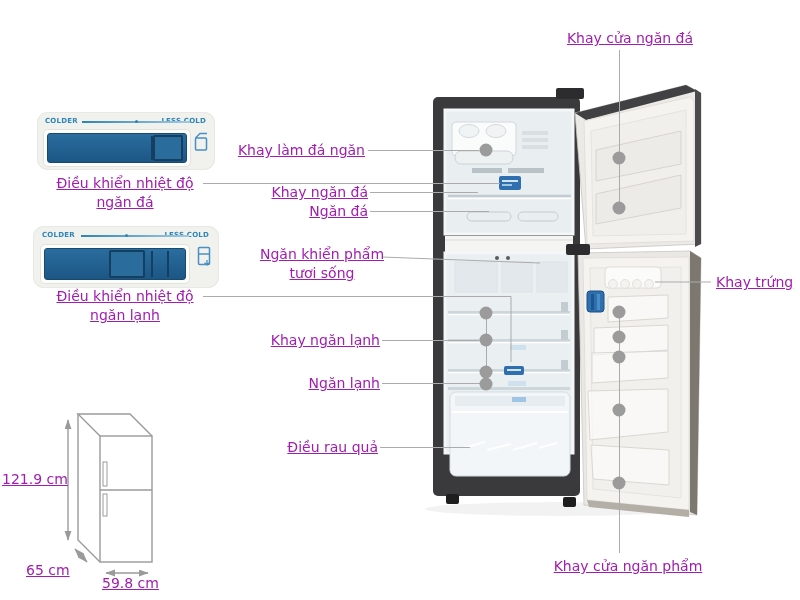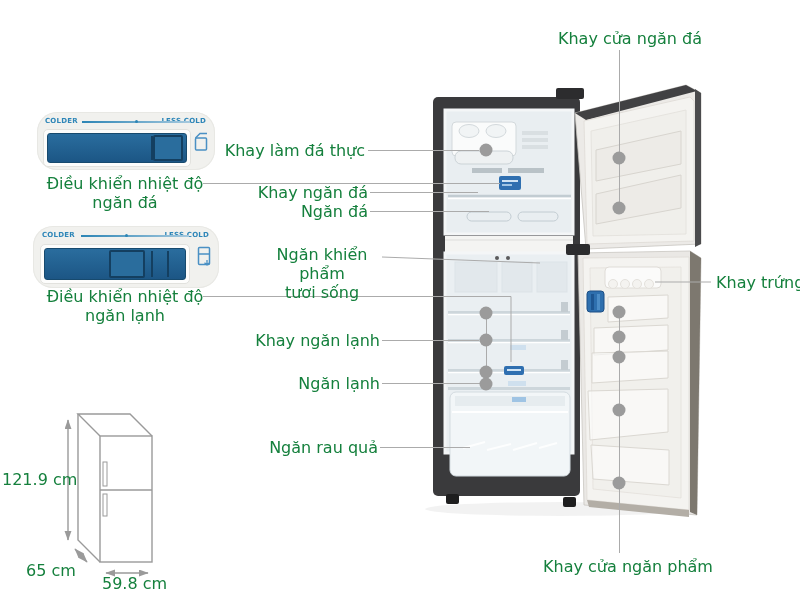--- a/index.html
+++ b/index.html
@@ -1,21 +1,21 @@
 <!DOCTYPE html>
 <html><head>
 <meta charset="utf-8">
 <style>
   html,body{margin:0;padding:0;background:#fff;}
   .canvas{position:relative;width:800px;height:600px;background:#fff;
           font-family:"DejaVu Sans","Liberation Sans",sans-serif;overflow:hidden;}
   .art{position:absolute;left:0;top:0;}
-  .lbl{position:absolute;color:#15803d;font-size:16px;line-height:19px;white-space:nowrap;}
+  .lbl{position:absolute;color:#a21caf;font-size:14px;line-height:19px;white-space:nowrap;text-decoration:underline;}
   .lbl.center{text-align:center;white-space:normal;}
-  .ctrl-panel{position:absolute;background:#f1f1ee;border-radius:20px;box-shadow:0 0 0 1px #e8e8e4 inset;}
+  .ctrl-panel{position:absolute;background:#f1f1ee;border-radius:11px;box-shadow:0 0 0 1px #e8e8e4 inset;}
   .scale-text{position:absolute;top:5px;font-size:7px;font-weight:bold;color:#2e86b8;letter-spacing:.2px;}
   .scale-line{position:absolute;top:9px;height:2px;background:linear-gradient(to right,#2d85b5,#a5c9de);}
   .scale-dot{position:absolute;width:3px;height:3px;border-radius:50%;background:#2d85b5;}
   .slider-well{position:absolute;background:#fdfdfc;border:1px solid #e2e2de;border-radius:5px;}
   .slider-bar{position:absolute;left:3px;right:3px;top:3px;bottom:3px;
               background:linear-gradient(#2a6d9e,#1c5685);border:1px solid #174a6e;border-radius:3px;}
   .slider-knob{position:absolute;top:1px;bottom:1px;border:2px solid #143f60;background:#2a6d9d;border-radius:2px;}
   .slider-tick{position:absolute;top:2px;bottom:2px;width:2px;background:#143f60;}
   .panel-icon{position:absolute;}
 </style>
@@ -211,30 +211,30 @@
       <line x1="3.5" y1="9" x2="14.5" y2="9" stroke="#4a90c4" stroke-width="1.5"></line>
       <path d="M12,15 L12,20 M12,20 L9.5,17.8 M12,20 L14.5,17.8" stroke="#4a90c4" stroke-width="1.3" fill="none"></path>
     </svg>
   </div>
   <div class="lbl center" style="left:40px;top:287px;width:170px;">
     <div>Điều khiển nhiệt độ</div>
     <div>ngăn lạnh</div>
   </div>
 
   <div class="lbl center" style="left:530px;top:29px;width:200px;">Khay cửa ngăn đá</div>
-  <div class="lbl" style="right:435px;top:141px;">Khay làm đá thực</div>
+  <div class="lbl" style="right:435px;top:141px;">Khay làm đá ngăn</div>
   <div class="lbl" style="right:432px;top:183px;text-align:center;">Khay ngăn đá</div>
   <div class="lbl" style="right:432px;top:202px;">Ngăn đá</div>
   <div class="lbl center" style="left:252px;top:245px;width:140px;">
     <div>Ngăn khiển phẩm</div>
     <div>tươi sống</div>
   </div>
   <div class="lbl" style="left:716px;top:273px;">Khay trứng</div>
   <div class="lbl" style="right:420px;top:331px;margin-left:16px;">Khay ngăn lạnh</div>
   <div class="lbl" style="right:420px;top:374px;">Ngăn lạnh</div>
-  <div class="lbl" style="right:422px;top:438px;">Ngăn rau quả</div>
+  <div class="lbl" style="right:422px;top:438px;">Điều rau quả</div>
   <div class="lbl center" style="left:528px;top:557px;width:200px;">Khay cửa ngăn phẩm</div>
 
   <div class="lbl" style="left:2px;top:470px;">121.9 cm</div>
   <div class="lbl" style="left:26px;top:561px;text-align:center;">65 cm</div>
   <div class="lbl" style="left:102px;top:574px;">59.8 cm</div>
 
 </div>
 
 </body></html>

